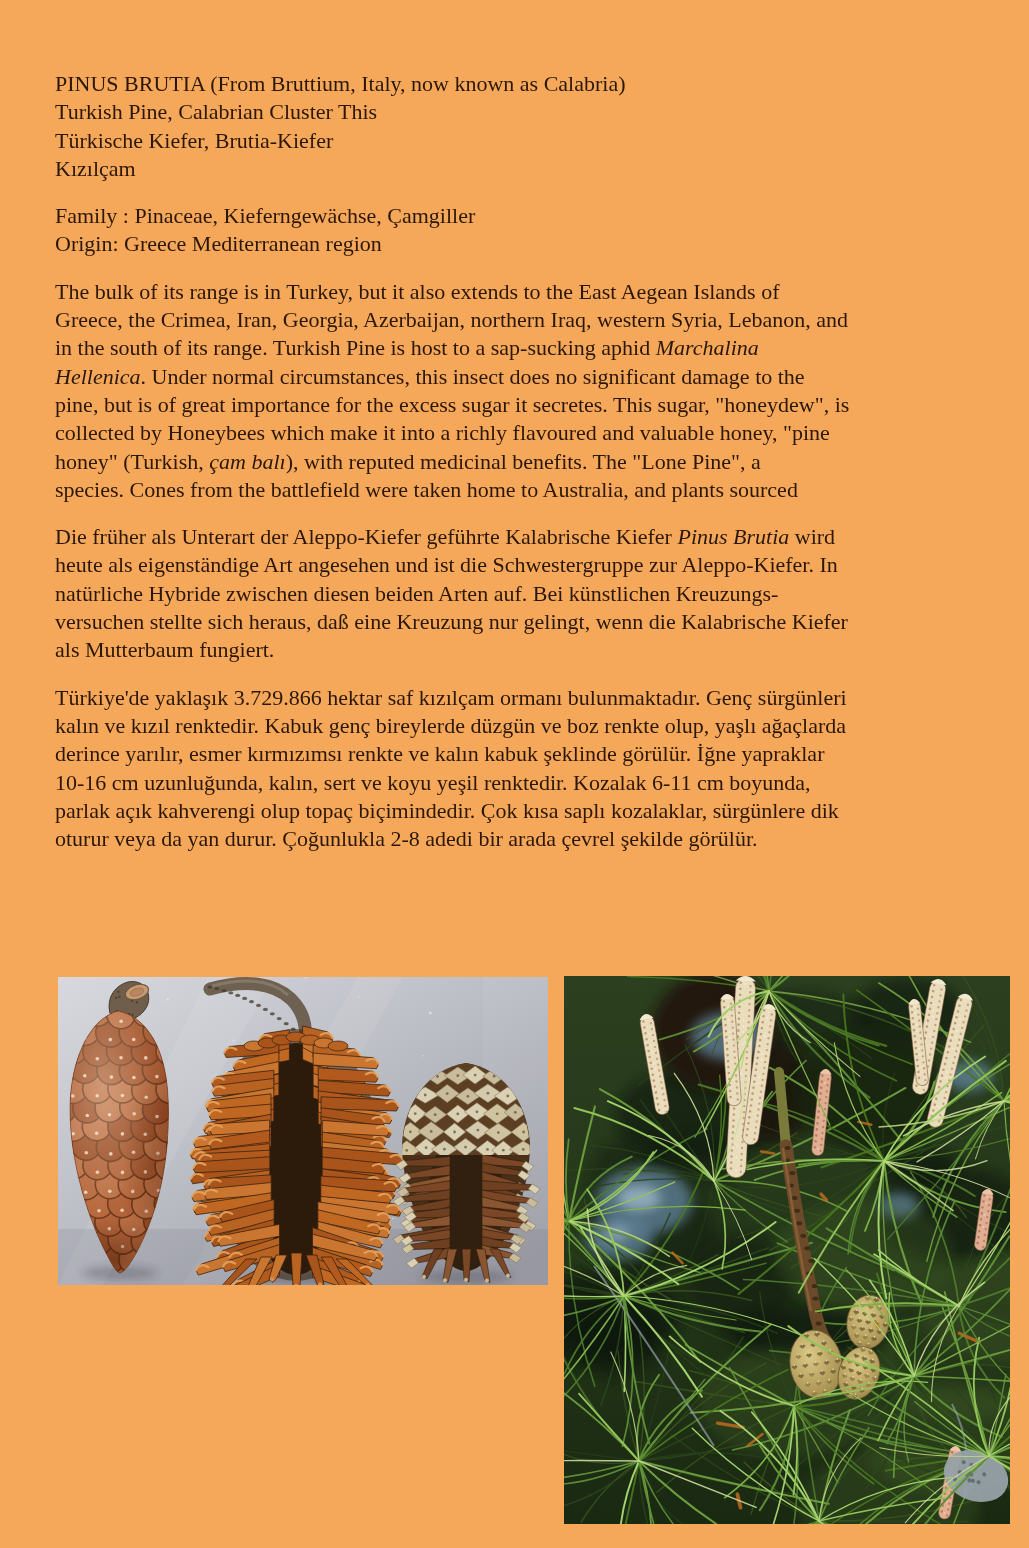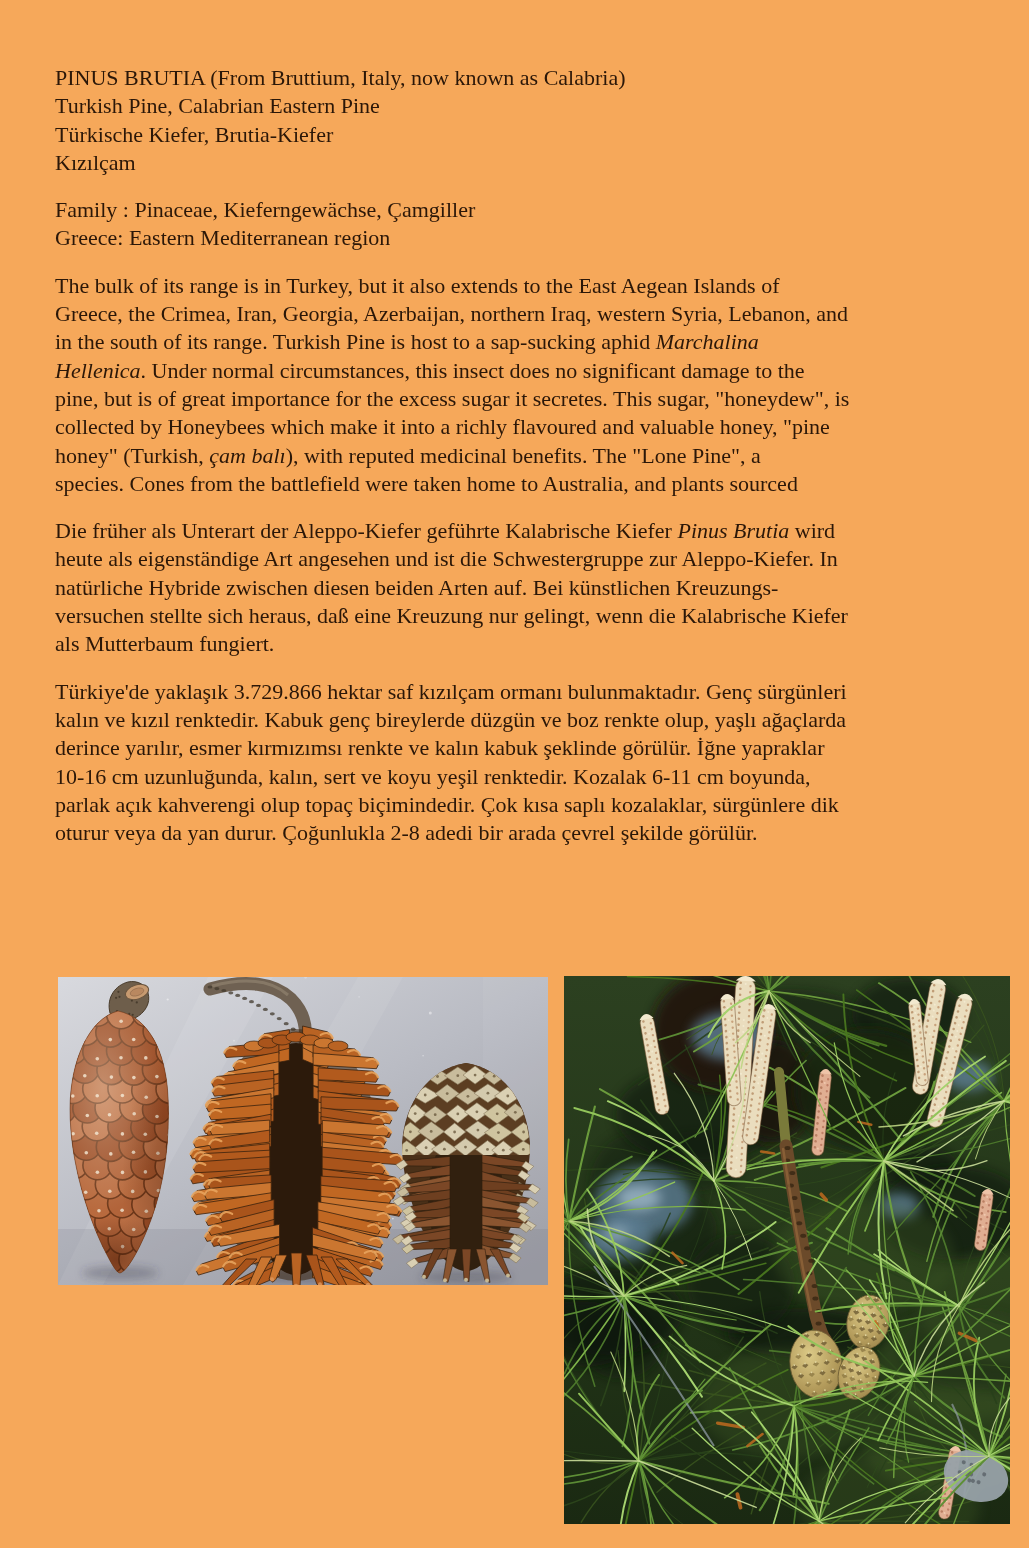--- a/index.html
+++ b/index.html
@@ -6,44 +6,44 @@
     --c-background:#F6A85A;
     --c-text:#2B1708;
   }
   html,body{margin:0;padding:0;background:var(--c-background);}
   .page{
     position:relative;width:1029px;height:1548px;overflow:hidden;
     background:var(--c-background);
     color:var(--c-text);
     font-family:"Liberation Serif","DejaVu Serif",serif;
   }
-  .doc-text{position:absolute;left:55px;top:64px;width:950px;}
+  .doc-text{position:absolute;left:55px;top:70px;width:950px;}
   .block{margin:0 0 19px 0;padding:0;}
   .line{display:block;white-space:nowrap;font-size:22px;line-height:28.3px;letter-spacing:0px;}
   .line em{font-style:italic;}
   .figure{position:absolute;display:block;}
   #photo1{left:58px;top:977px;width:490px;height:308px;}
   #photo2{left:564px;top:976px;width:446px;height:548px;}
   svg{display:block;}
 </style>
 </head>
 <body>
 
 <div class="page">
 
   <main class="doc-text">
       <p class="block">
         <span class="line"><span>PINUS BRUTIA (From Bruttium, Italy, now known as Calabria)</span></span>
-        <span class="line"><span>Turkish Pine, Calabrian Eastern Pine</span></span>
+        <span class="line"><span>Turkish Pine, Calabrian Cluster This</span></span>
         <span class="line"><span>Türkische Kiefer, Brutia-Kiefer</span></span>
         <span class="line"><span>Kızılçam</span></span>
       </p>
       <p class="block">
         <span class="line"><span>Family : Pinaceae, Kieferngewächse, Çamgiller</span></span>
-        <span class="line"><span>Greece: Eastern Mediterranean region</span></span>
+        <span class="line"><span>Origin: Greece Mediterranean region</span></span>
       </p>
       <p class="block">
         <span class="line"><span>The bulk of its range is in Turkey, but it also extends to the East Aegean Islands of</span></span>
         <span class="line"><span>Greece, the Crimea, Iran, Georgia, Azerbaijan, northern Iraq, western Syria, Lebanon, and</span></span>
         <span class="line"><span>in the south of its range. Turkish Pine is host to a sap-sucking aphid </span><em>Marchalina</em></span>
         <span class="line"><em>Hellenica</em><span>. Under normal circumstances, this insect does no significant damage to the</span></span>
         <span class="line"><span>pine, but is of great importance for the excess sugar it secretes. This sugar, "honeydew", is</span></span>
         <span class="line"><span>collected by Honeybees which make it into a richly flavoured and valuable honey, "pine</span></span>
         <span class="line"><span>honey" (Turkish, </span><em>çam balı</em><span>), with reputed medicinal benefits. The "Lone Pine", a</span></span>
         <span class="line"><span>species. Cones from the battlefield were taken home to Australia, and plants sourced</span></span>

